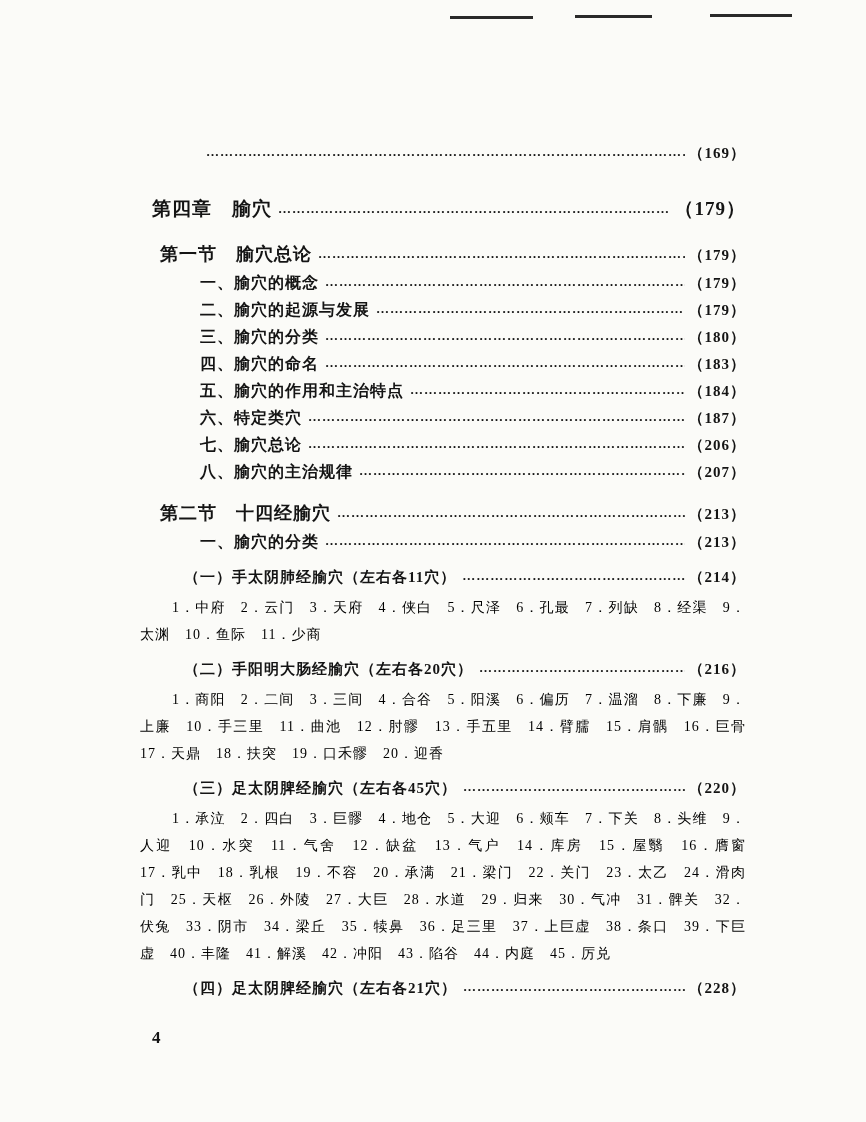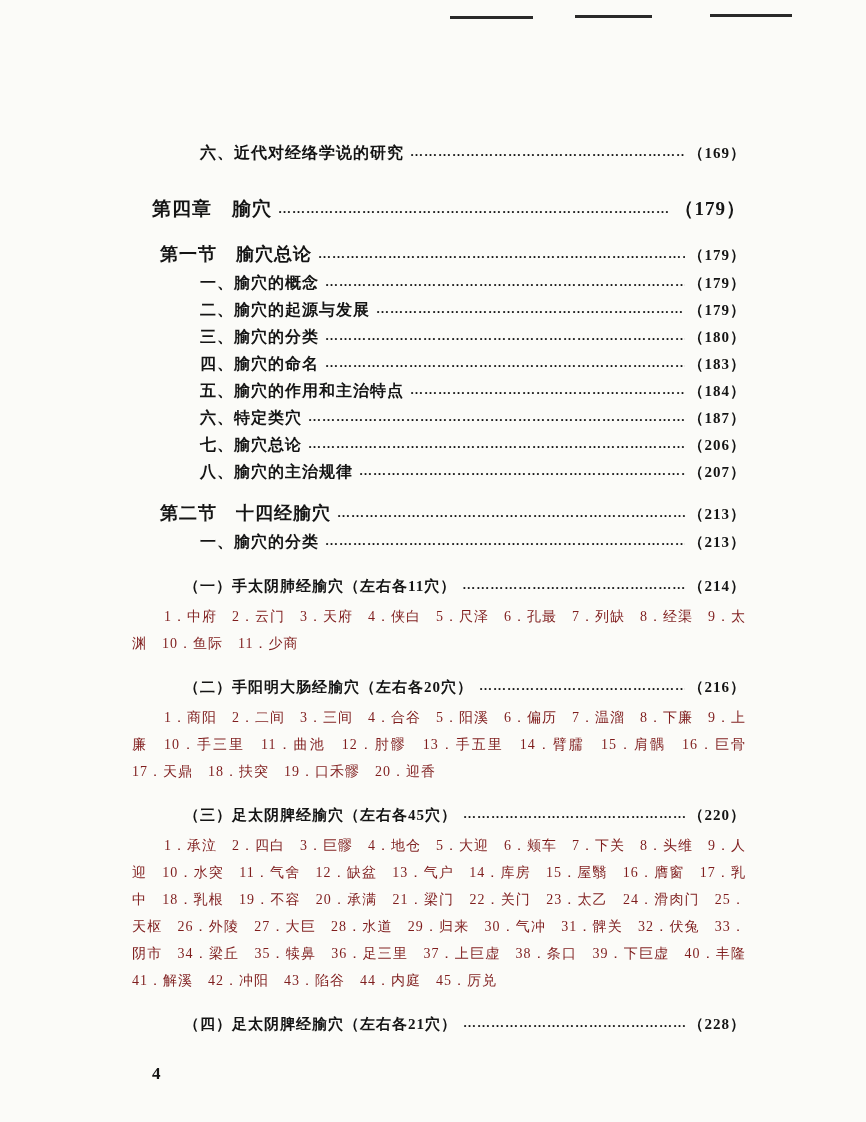--- a/index.html
+++ b/index.html
@@ -41,53 +41,52 @@
     font-weight: bold;
     font-size: 13px;
     letter-spacing: 1px;
     transform: translateY(-2px);
   }
   .pnum { white-space: nowrap; font-weight: bold; letter-spacing: 1px; }
 
   .toc-row.item    { margin-left: 72px; font-size: 16px; line-height: 26px; }
   .toc-row.chapter { margin-left: 24px;  font-size: 20px; line-height: 32px; margin-top: 26px; }
   .toc-row.section { margin-left: 32px; font-size: 18px; line-height: 29px; margin-top: 13px; }
-  .toc-row.subitem { margin-left: 56px; font-size: 15px; line-height: 26px; margin-top: 17px; }
+  .toc-row.subitem { margin-left: 56px; font-size: 15px; line-height: 26px; margin-top: 8px; }
   .toc-row.chapter .pnum, .toc-row.chapter .label { font-size: 19px; }
   .toc-row.item .pnum, .toc-row.section .pnum, .toc-row.subitem .pnum { font-size: 15px; }
 
   .points {
     font-size: 14px;
     line-height: 27px;
-    margin: 3px 0 5px 4px;
+    margin: 3px 0 5px 12px;
     text-indent: 32px;
     text-align: justify;
     letter-spacing: 1px;
-    color: #7f1d1d;
+    color: #000000;
   }
 
   .footer {
     margin: 26px 0 0 24px;
     font-size: 17px;
     font-weight: bold;
   }
 </style>
 </head>
 <body>
 
 <div class="page">
 
   <div class="artifact a1"></div>
   <div class="artifact a2"></div>
   <div class="artifact a3"></div>
 
   <div class="content">
     <div>
         <div class="toc-row item">
-          <span class="label">六、近代对经络学说的研究</span>
           <span class="leader">……………………………………………………………………………………………………………………………………………………………………………………………………………………</span>
           <span class="pnum">（169）</span>
         </div>
         <div class="toc-row chapter">
           <span class="label">第四章　腧穴</span>
           <span class="leader">……………………………………………………………………………………………………………………………………………………………………………………………………………………</span>
           <span class="pnum">（179）</span>
         </div>
         <div class="toc-row section">
           <span class="label">第一节　腧穴总论</span>

